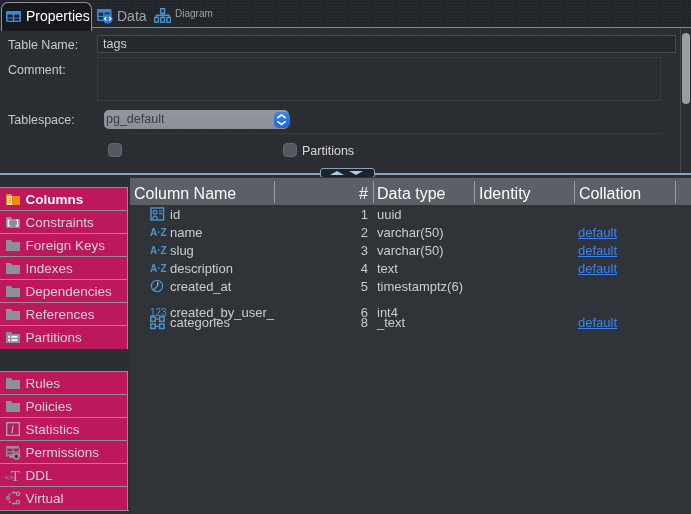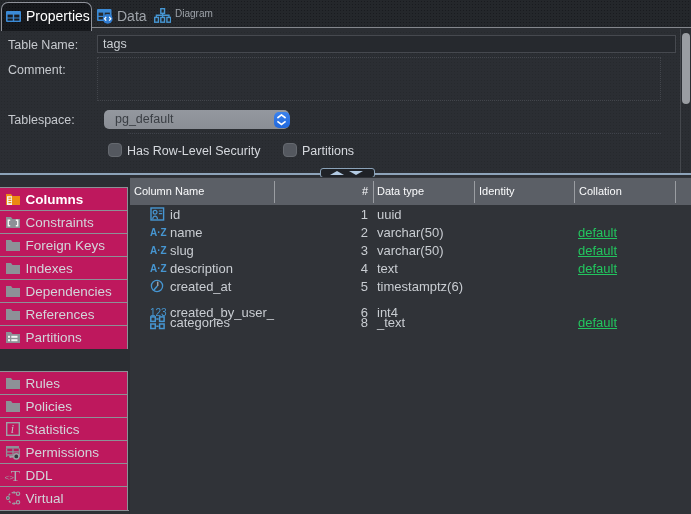--- a/index.html
+++ b/index.html
@@ -3,28 +3,28 @@
 *{margin:0;padding:0;box-sizing:border-box}
 html,body{width:691px;height:514px;background:#2b2e33;font-family:"Liberation Sans",sans-serif;overflow:hidden}
 #app{position:relative;width:691px;height:374px}
 .abs{position:absolute}
 .lbl{position:absolute;font-size:12.5px;color:#c6c9ce}
 .cb{position:absolute;width:14px;height:14px;background:#54585f;border:1px solid #65696f;border-radius:4px}
 .cblbl{position:absolute;font-size:12.5px;color:#d6d9de}
 .srow{position:absolute;left:0;width:128px;height:24px;background:#be185d;border-top:1px solid #8d9096;border-right:1px solid #8d9096;font-size:13.5px;color:#d2d5da}
 .srow .t{position:absolute;left:25.5px;top:4px}
 .srow svg{position:absolute;left:5px;top:3px}
-.gh{position:absolute;top:0;font-size:11px;color:#fbfcfd}
+.gh{position:absolute;top:0;font-size:16px;color:#fbfcfd}
 
 .gsep{position:absolute;top:3px;width:1px;height:22px;background:#9a9da2}
 .grow{position:absolute;left:0;width:561px;height:18px;font-size:13px;color:#c9cdd2}
 .grow .nm{position:absolute;left:40px;top:2px}
 .grow .num{position:absolute;left:180px;width:58px;top:2px;text-align:right}
 .grow .ty{position:absolute;left:247px;top:2px}
-.grow .df{position:absolute;left:448px;top:2px;color:#22c55e;text-decoration:underline}
+.grow .df{position:absolute;left:448px;top:2px;color:#3b82f6;text-decoration:underline}
 .grow svg{position:absolute;left:20px;top:2px}
 </style></head><body>
 <div id="app">
 
 <div class="abs" style="left:0;top:0;width:691px;height:31px;background:#24272b;background-image:radial-gradient(#191b1f 0.7px, transparent 0.8px);background-size:3px 3px"></div>
 <div class="abs" style="left:92px;top:27px;width:599px;height:4px;background:#2b2e33;border-top:1.5px solid #84878d"></div>
 <div class="abs" style="left:0;top:31px;width:691px;height:142px;background-image:radial-gradient(#26292d 0.7px, transparent 0.8px);background-size:3px 3px"></div>
 <div class="abs" style="left:680px;top:29px;width:0;height:144px;border-left:1px solid #45484d"></div>
 <div class="abs" style="left:1px;top:2px;width:91px;height:29px;background:#17191d;background-image:radial-gradient(#0d0f12 0.7px, transparent 0.8px);background-size:3px 3px;border:1px solid #8f929a;border-bottom:none;border-radius:7px 7px 0 0"></div>
 <svg class="abs" style="left:6px;top:11px" width="15" height="11" viewBox="0 0 15 11">
@@ -53,30 +53,29 @@
  <rect x="6.8" y="9.4" width="3.7" height="4.8"></rect>
  <rect x="12.9" y="9.4" width="3.7" height="4.8"></rect>
 </svg>
 <div class="abs" style="left:175px;top:8px;font-size:10px;color:#9fa4aa">Diagram</div>
 
 <div class="lbl" style="left:8px;top:38px">Table Name:</div>
 <div class="abs" style="left:97px;top:35px;width:579px;height:18px;background:#26292e;border:1px solid #46494f;color:#ccd0d5;font-size:12.5px;line-height:16px;padding-left:5px">tags</div>
 <div class="lbl" style="left:8px;top:63px">Comment:</div>
 <div class="abs" style="left:97px;top:57px;width:564px;height:44px;border:1px dotted #42454b"></div>
 <div class="lbl" style="left:8px;top:113px">Tablespace:</div>
-<div class="abs" style="left:104px;top:110px;width:185px;height:19px;border-radius:5px;background:linear-gradient(#94989f,#8a8e95);color:#3a3e44;font-size:12.5px;line-height:19px;padding-left:11px">pg_default</div>
+<div class="abs" style="left:104px;top:110px;width:185px;height:19px;border-radius:5px;background:linear-gradient(#94989f,#8a8e95);color:#3a3e44;font-size:12.5px;line-height:19px;padding-left:2px">pg_default</div>
 <div class="abs" style="left:274px;top:112px;width:15.5px;height:15.5px;border-radius:5px;background:linear-gradient(#3b82ec,#2068dd)">
  <svg width="11" height="12" viewBox="0 0 11 12" style="position:absolute;left:2.2px;top:1.7px" fill="none" stroke="#fff" stroke-width="1.6">
   <polyline points="1.4,4 5.5,0.9 9.6,4"></polyline>
         <polyline points="1.4,7.4 5.5,10.5 9.6,7.4"></polyline>
  </svg>
 </div>
 <div class="abs" style="left:128px;top:133px;width:533px;border-top:1px dotted #3f424a"></div>
 <div class="cb" style="left:108px;top:143px"></div>
-<div class="cblbl" style="left:127px;top:144px">Has Row-Level Security</div>
 <div class="cb" style="left:283px;top:143px"></div>
 <div class="cblbl" style="left:302px;top:144px">Partitions</div>
 
 <div class="abs" style="left:0;top:172.6px;width:691px;height:2.2px;background:#8da3b9"></div>
 <div class="abs" style="left:320px;top:168px;width:55px;height:10px;background:#1f2227;border:1px solid #8ba3b9;border-radius:3px">
  <div class="abs" style="left:9px;top:2px;width:0;height:0;border-left:7px solid transparent;border-right:7px solid transparent;border-bottom:4.5px solid #b3cbe4"></div>
  <div class="abs" style="left:28px;top:2px;width:0;height:0;border-left:7px solid transparent;border-right:7px solid transparent;border-top:4.5px solid #b3cbe4"></div>
 </div>
 
 <div class="abs" style="left:682px;top:33px;width:8px;height:71px;background:#9a9da2;border-radius:4px"></div>

